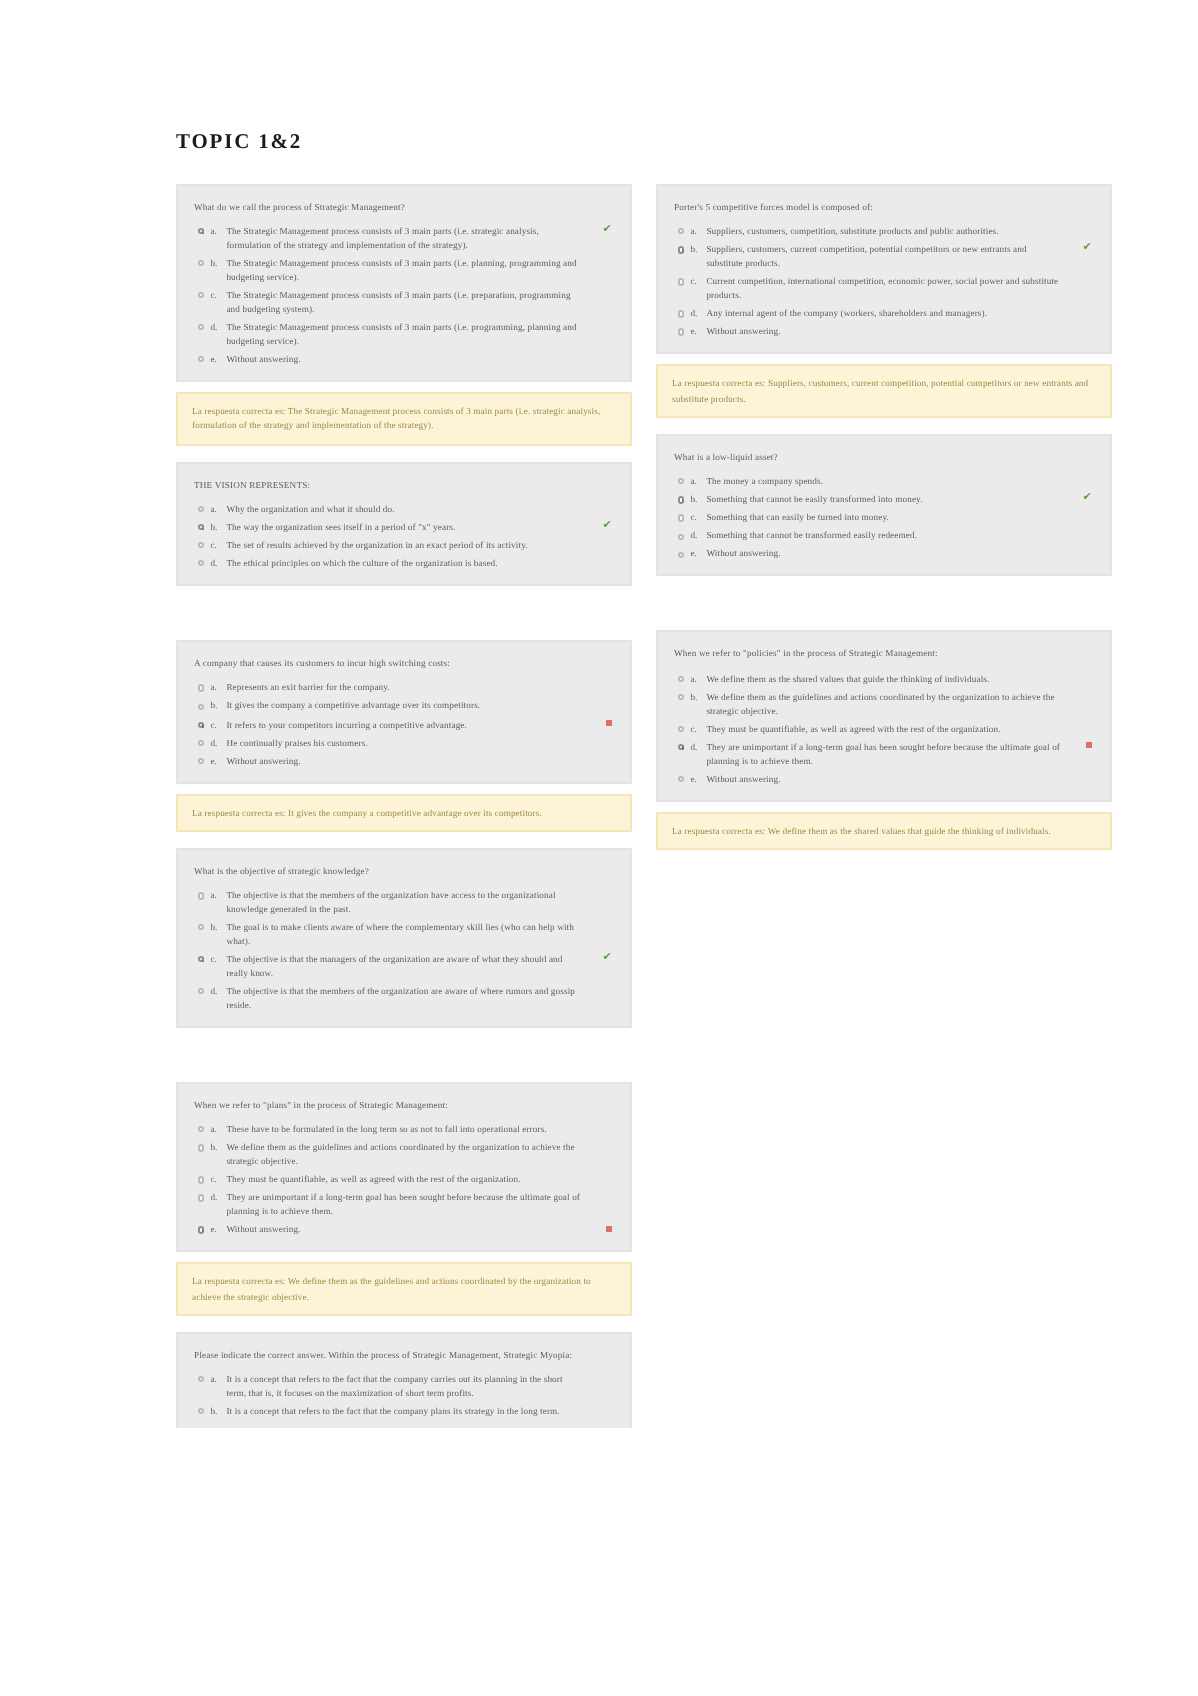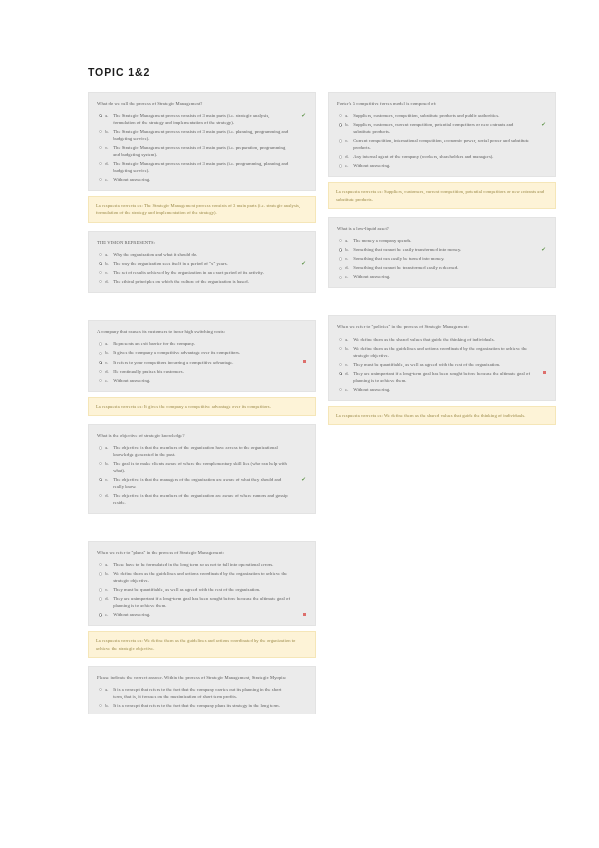--- a/index.html
+++ b/index.html
@@ -19,21 +19,21 @@
   .page {
     position: absolute;
     left: 0; top: 0;
     width: 599px;
     height: 848px;
   }
   .page-title {
     position: absolute;
     left: 88px;
     top: 66px;
-    font-family: Liberation Sans, sans-serif;
+    font-family: Liberation Serif, serif;
     font-weight: bold;
     font-size: 10.5px;
     letter-spacing: 0.9px;
     color: #1b1b1b;
   }
 
   
   .col {
     position: absolute;
     width: 228px;

